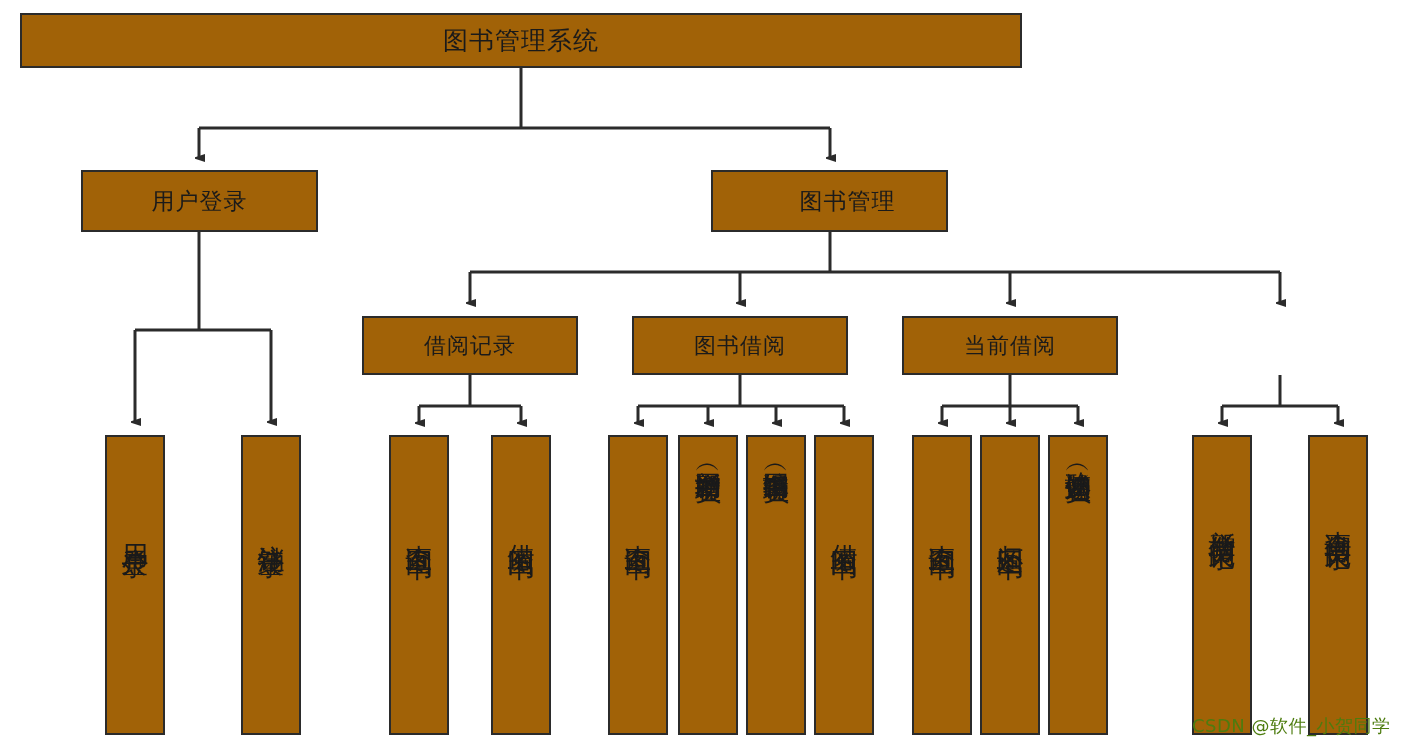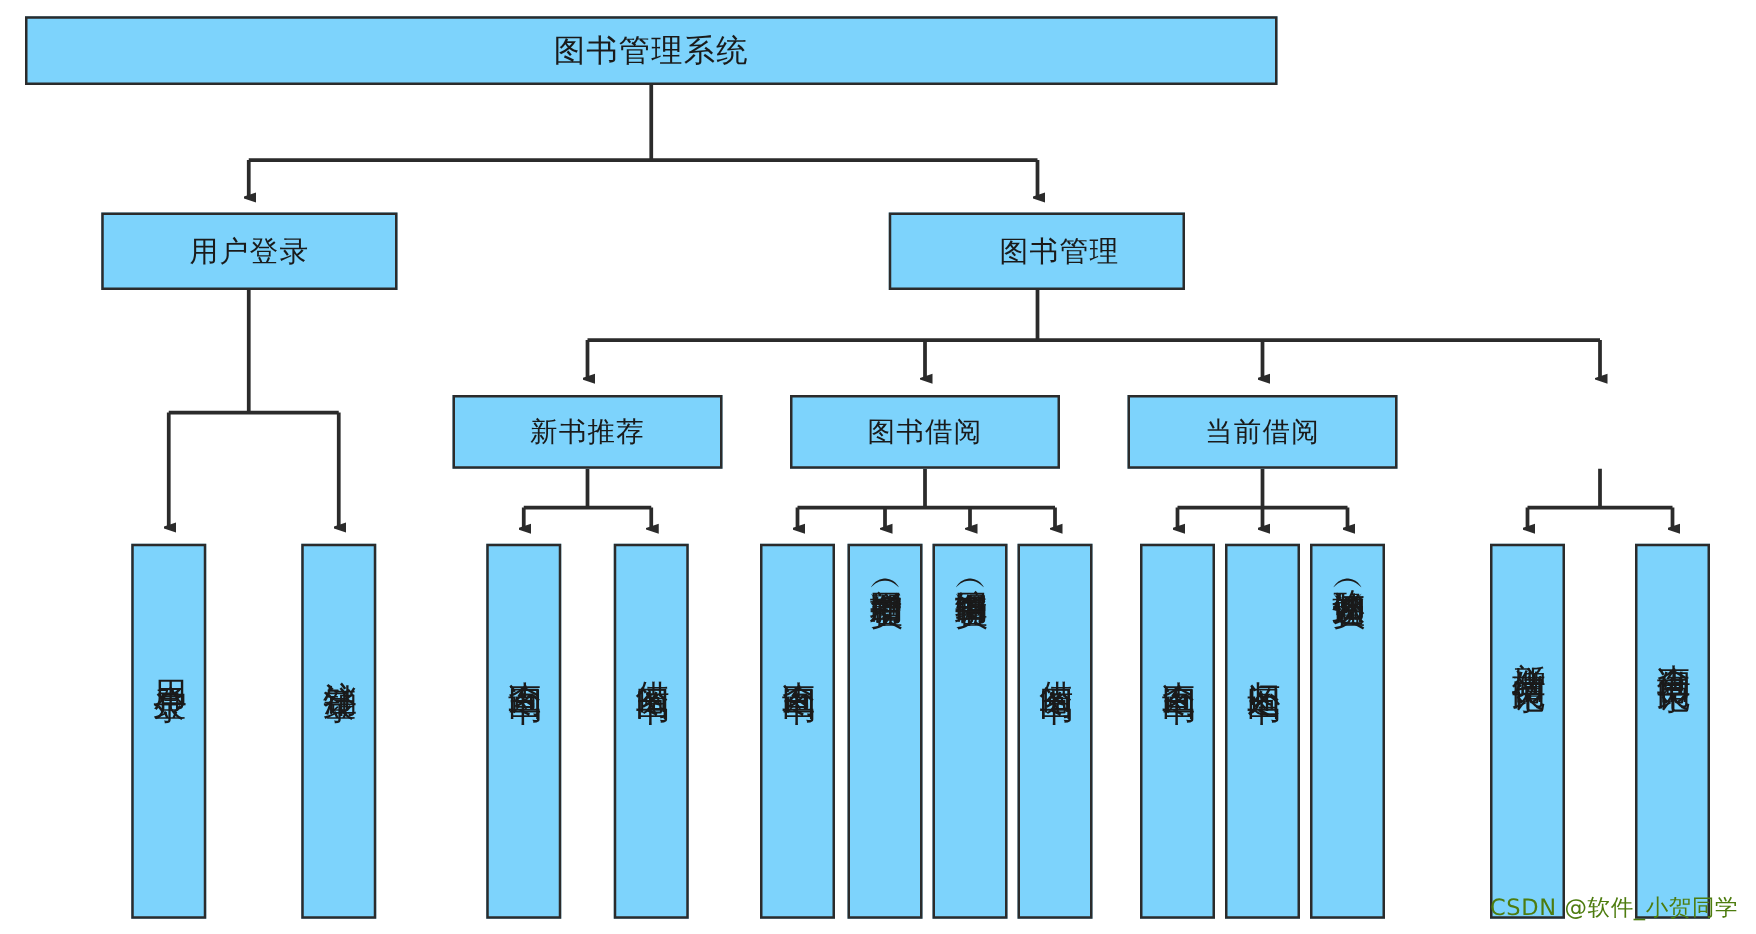--- a/index.html
+++ b/index.html
@@ -21,21 +21,21 @@
     position: absolute;
     left: 0;
     top: 0;
     width: 1405px;
     height: 747px;
     pointer-events: none;
   }
   .node {
     position: absolute;
     box-sizing: border-box;
-    background: #7dd3fc;
+    background: #a16207;
     border: 2px solid #2b2b2b;
     display: flex;
     align-items: center;
     justify-content: center;
     color: #1a1a1a;
   }
   .node.root {
     font-size: 25px;
     letter-spacing: 1px;
   }
@@ -140,21 +140,21 @@
   </div>
 
   <div class="node lvl2" style="left:81px; top:170px; width:237px; height:62px;">
     <span>用户登录</span>
   </div>
   <div class="node lvl2" style="left:711px; top:170px; width:237px; height:62px;padding-left:36px;">
     <span>图书管理</span>
   </div>
 
   <div class="node lvl3" style="left:362px; top:316px; width:216px; height:59px;">
-    <span>新书推荐</span>
+    <span>借阅记录</span>
   </div>
   <div class="node lvl3" style="left:902px; top:316px; width:216px; height:59px;">
     <span>当前借阅</span>
   </div>
   <div class="node lvl3" style="left:632px; top:316px; width:216px; height:59px;">
     <span>图书借阅</span>
   </div>
 
   <div class="node leaf mid2" style="left:105px; top:435px; width:60px; height:300px;">
     <span class="vtext">用户登录</span>

